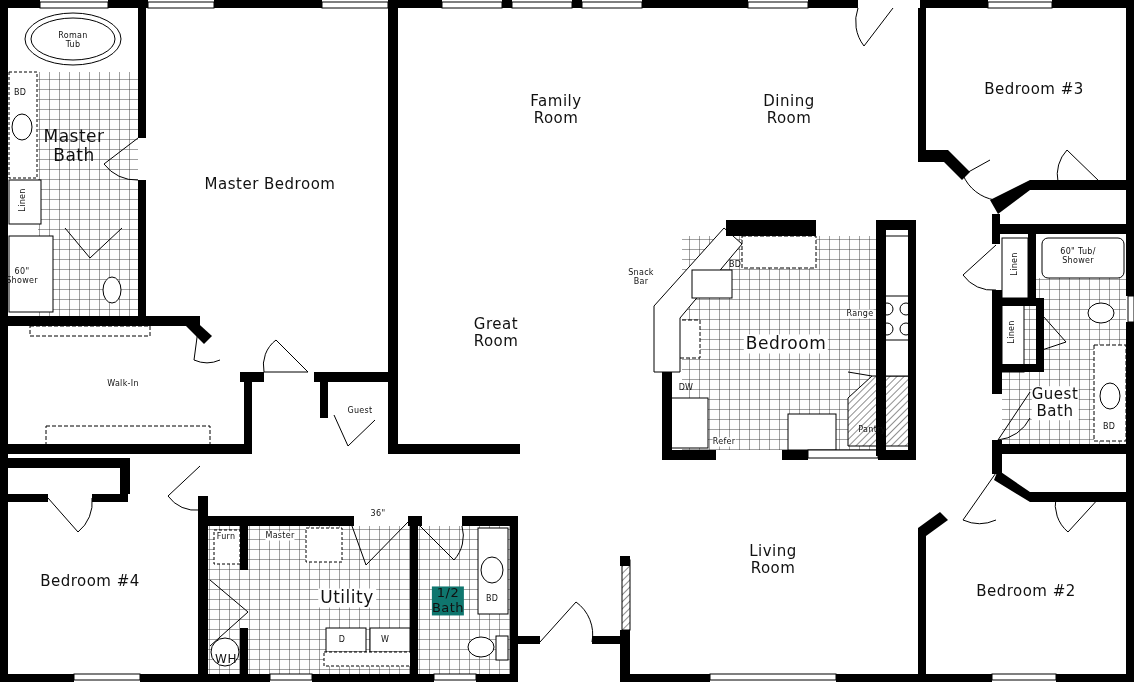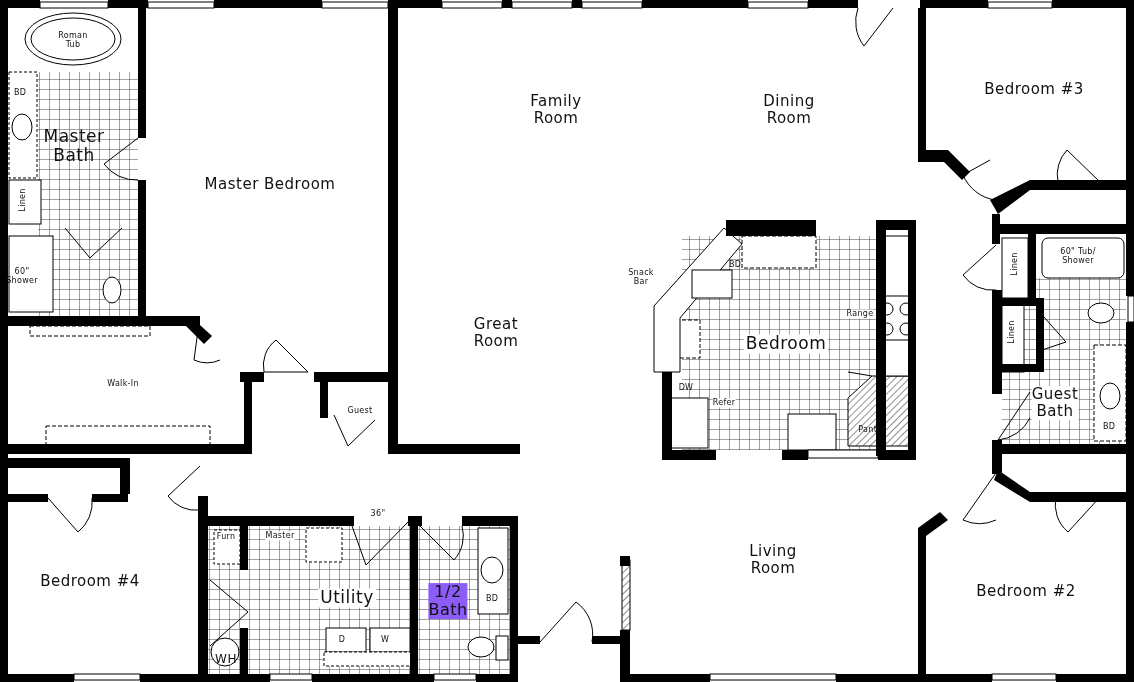--- a/index.html
+++ b/index.html
@@ -204,37 +204,37 @@
 <div class="lbl med" style="left:496px;top:333px;">Great
 Room</div>
 <div class="lbl big" style="left:786px;top:344px;background:#fff;padding:0 2px;">Bedroom</div>
 <div class="lbl med" style="left:1055px;top:403px;background:#fff;">Guest
 Bath</div>
 <div class="lbl med" style="left:773px;top:560px;">Living
 Room</div>
 <div class="lbl med" style="left:90px;top:581px;">Bedroom #4</div>
 <div class="lbl med" style="left:1026px;top:591px;">Bedroom #2</div>
 <div class="lbl big" style="left:347px;top:598px;background:#fff;padding:0 2px;">Utility</div>
-<div class="lbl med" style="left:448px;top:601px;background:#8b5cf6;font-size:16px;">1/2
+<div class="lbl med" style="left:448px;top:601px;background:#0f766e;font-size:13px;">1/2
 Bath</div>
 
 <div class="lbl sm" style="left:73px;top:41px;">Roman
 Tub</div>
 <div class="lbl sm" style="left:20px;top:93px;">BD</div>
 <div class="lbl sm" style="left:23px;top:200px;transform:translate(-50%,-50%) rotate(-90deg);">Linen</div>
 <div class="lbl sm" style="left:22px;top:277px;">60"
 Shower</div>
 <div class="lbl sm" style="left:123px;top:384px;">Walk-In</div>
 <div class="lbl sm" style="left:360px;top:411px;">Guest</div>
 <div class="lbl sm" style="left:641px;top:278px;">Snack
 Bar</div>
 <div class="lbl sm" style="left:735px;top:265px;">BD</div>
 <div class="lbl sm" style="left:686px;top:340px;margin-top:48px;">DW</div>
 <div class="lbl sm" style="left:860px;top:314px;background:#fff;">Range</div>
-<div class="lbl sm" style="left:724px;top:403px;background:#fff;">Refer</div>
+<div class="lbl sm" style="left:724px;top:442px;background:#fff;">Refer</div>
 <div class="lbl sm" style="left:872px;top:430px;">Pantry</div>
 <div class="lbl sm" style="left:1078px;top:257px;">60" Tub/
 Shower</div>
 <div class="lbl sm" style="left:1015px;top:264px;transform:translate(-50%,-50%) rotate(-90deg);">Linen</div>
 <div class="lbl sm" style="left:1012px;top:332px;transform:translate(-50%,-50%) rotate(-90deg);">Linen</div>
 <div class="lbl sm" style="left:1109px;top:427px;">BD</div>
 <div class="lbl sm" style="left:378px;top:514px;">36"</div>
 <div class="lbl sm" style="left:226px;top:537px;">Furn</div>
 <div class="lbl sm" style="left:280px;top:536px;background:#fff;">Master</div>
 <div class="lbl xs" style="left:226px;top:660px;">WH</div>

